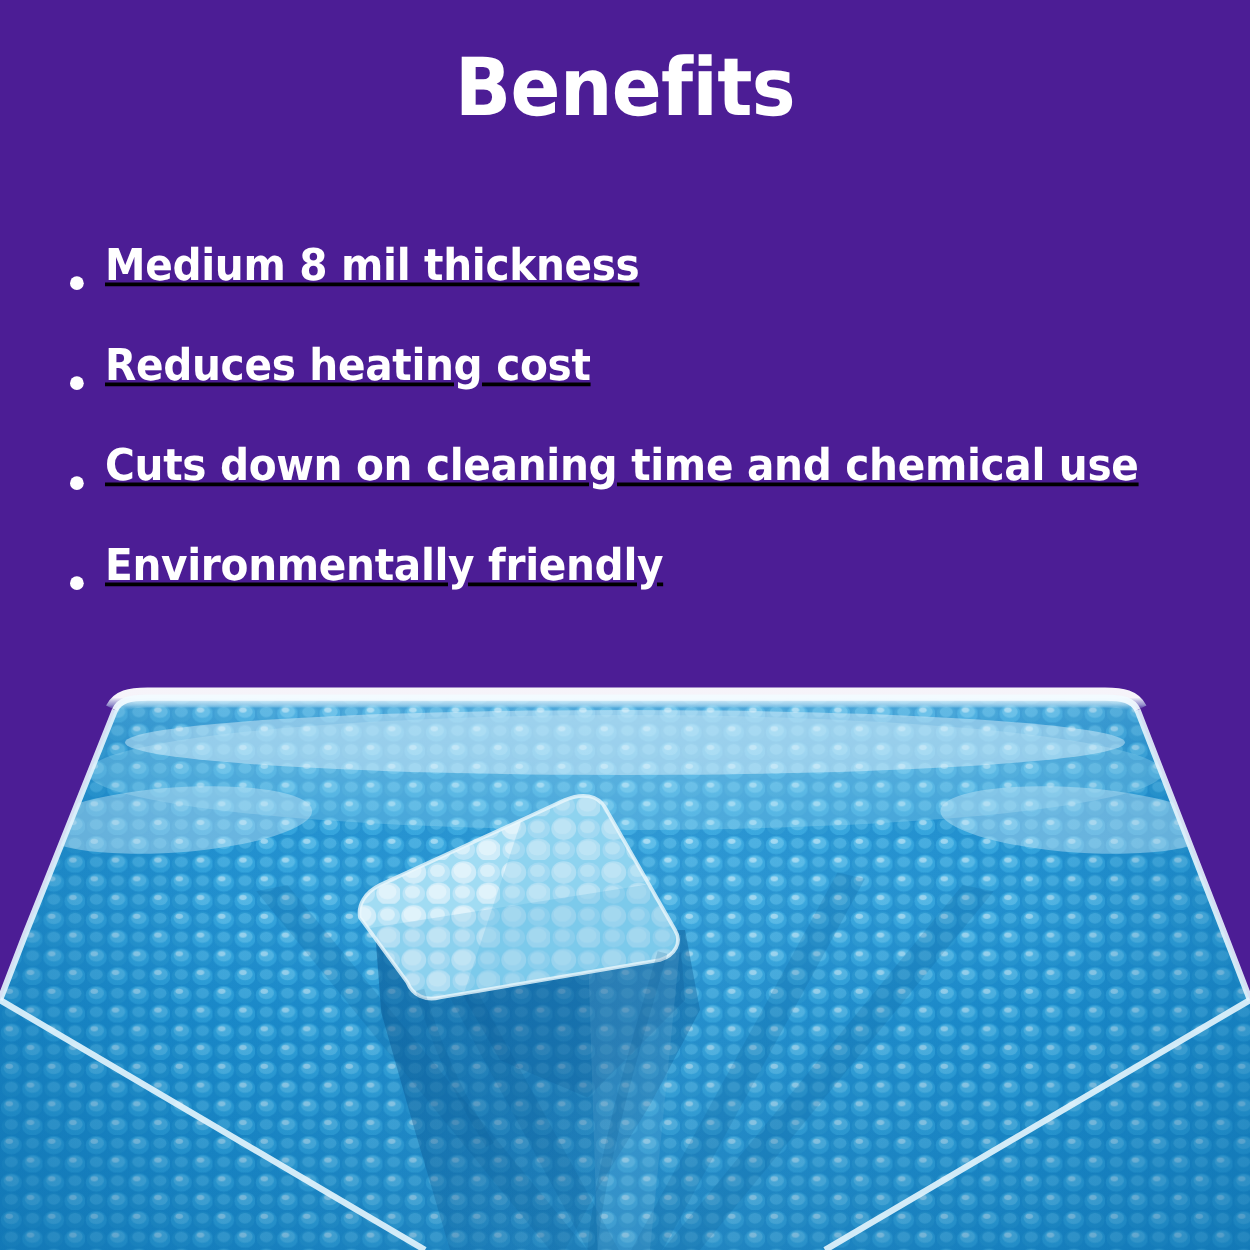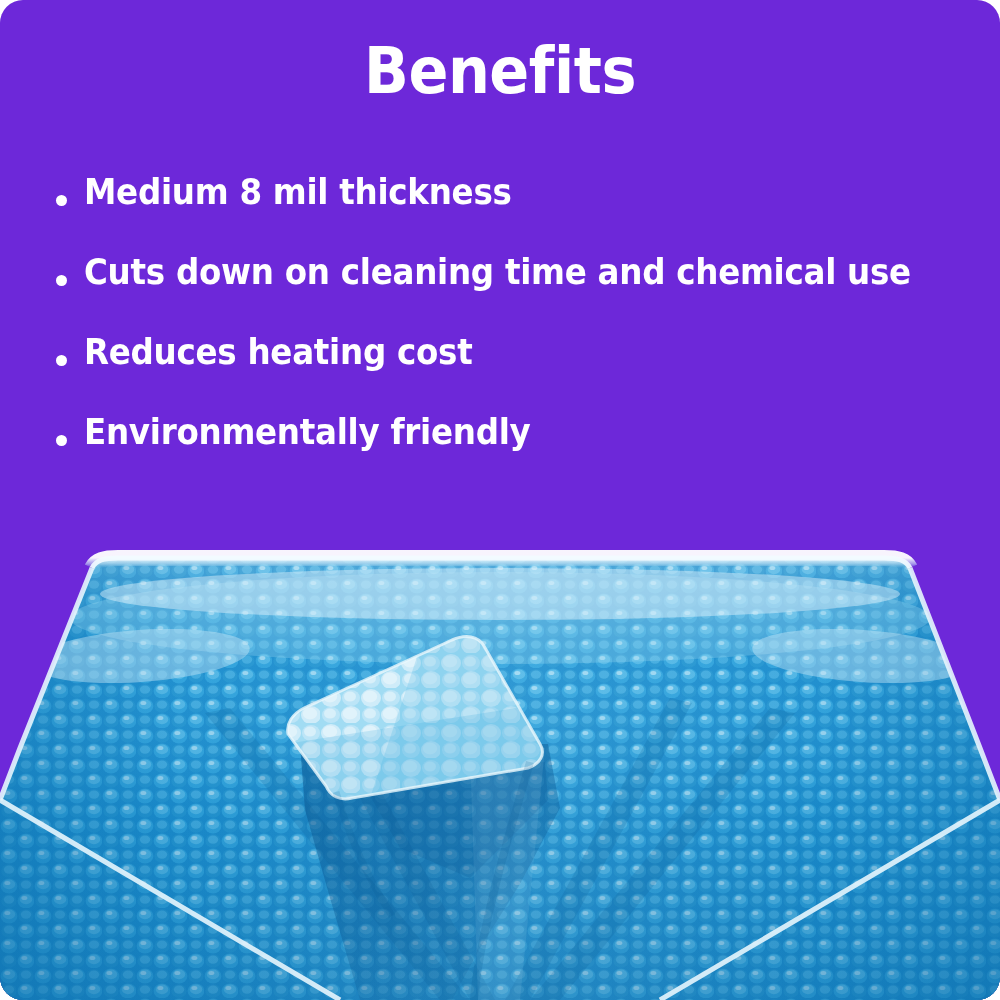--- a/index.html
+++ b/index.html
@@ -4,23 +4,22 @@
 <style>
   * { margin:0; padding:0; box-sizing:border-box; }
   html, body {
     width:1000px; height:1000px;
     font-family:"Liberation Sans", sans-serif;
     overflow:hidden;
   }
   #poster {
     position:relative;
     width:1000px; height:1000px;
-    background:#6d28d9;
+    background:#4c1d95;
     overflow:hidden;
-    border-radius:23px;
   }
 
   
   #title {
     position:absolute;
     top:38px; left:0; width:1000px;
     text-align:center;
     color:#ffffff;
     font-size:64px;
     font-weight:bold;
@@ -31,22 +30,23 @@
     transform-origin:center top;
   }
   #bullet-list {
     position:absolute;
     top:152px; left:56px;
     width:920px;
     list-style:none;
   }
   .bullet-item {
     display:flex;
-    align-items:center;
+    align-items:flex-end;
     height:80px;
+    text-decoration:underline;
   }
   .bullet-dot {
     width:11px; height:11px;
     border-radius:50%;
     background:#ffffff;
     margin-top:16px;
     margin-right:17px;
     flex:0 0 auto;
   }
   .bullet-text {
@@ -86,25 +86,25 @@
 
   <h1 id="title">Benefits</h1>
 
   <ul id="bullet-list">
     <li class="bullet-item">
       <span class="bullet-dot"></span>
       <span class="bullet-text">Medium 8 mil thickness</span>
     </li>
     <li class="bullet-item">
       <span class="bullet-dot"></span>
+      <span class="bullet-text">Reduces heating cost</span>
+    </li>
+    <li class="bullet-item">
+      <span class="bullet-dot"></span>
       <span class="bullet-text">Cuts down on cleaning time and chemical use</span>
-    </li>
-    <li class="bullet-item">
-      <span class="bullet-dot"></span>
-      <span class="bullet-text">Reduces heating cost</span>
     </li>
     <li class="bullet-item">
       <span class="bullet-dot"></span>
       <span class="bullet-text">Environmentally friendly</span>
     </li>
   </ul>
 
   <div id="wave-layer">
     <svg viewBox="0 0 1000 170" preserveAspectRatio="none" aria-hidden="true">
       <path d="M0,32 C40,14 80,14 120,32 C160,50 200,50 240,32 C280,14 320,14 360,32

